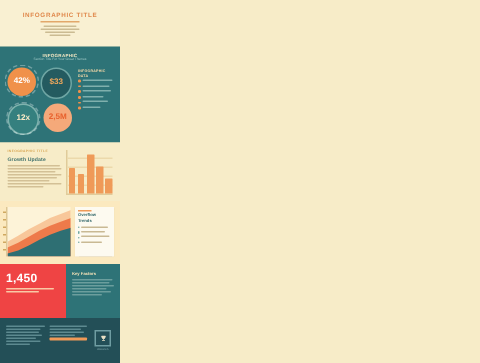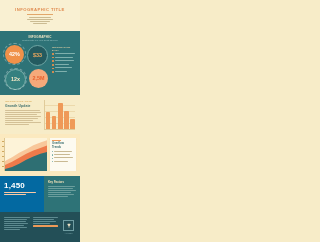--- a/index.html
+++ b/index.html
@@ -98,21 +98,21 @@
     font-size:2.8px;color:#35696b;font-weight:bold;
     line-height:3.4px;margin-bottom:1.5px;
   }
   .card .cr{display:flex;align-items:center;gap:1px;margin-bottom:1.3px;}
   .card .cdot{width:1.3px;height:1.3px;border-radius:50%;background:#6fa8a2;flex:none;}
   .card .cl{flex:1;}
   .card .cl .ln{background:#c9b993;}
 
   
   .split{display:flex;height:36px;}
-  .sp-orange{width:44px;background:#0369a1;padding:5px 4px;box-sizing:border-box;}
+  .sp-orange{width:44px;background:#ef4444;padding:5px 4px;box-sizing:border-box;}
   .sp-orange .big{
     font-size:8px;color:#fff;font-weight:bold;
     letter-spacing:.2px;line-height:9px;margin-bottom:2px;
   }
   .sp-orange .ln{background:#f9c9a5;}
   .sp-teal{flex:1;background:#2e7377;padding:5px 4px;box-sizing:border-box;}
   .sp-teal .th{
     font-size:2.8px;color:#f3e2b8;font-weight:bold;
     line-height:3.4px;margin-bottom:1.5px;
   }

